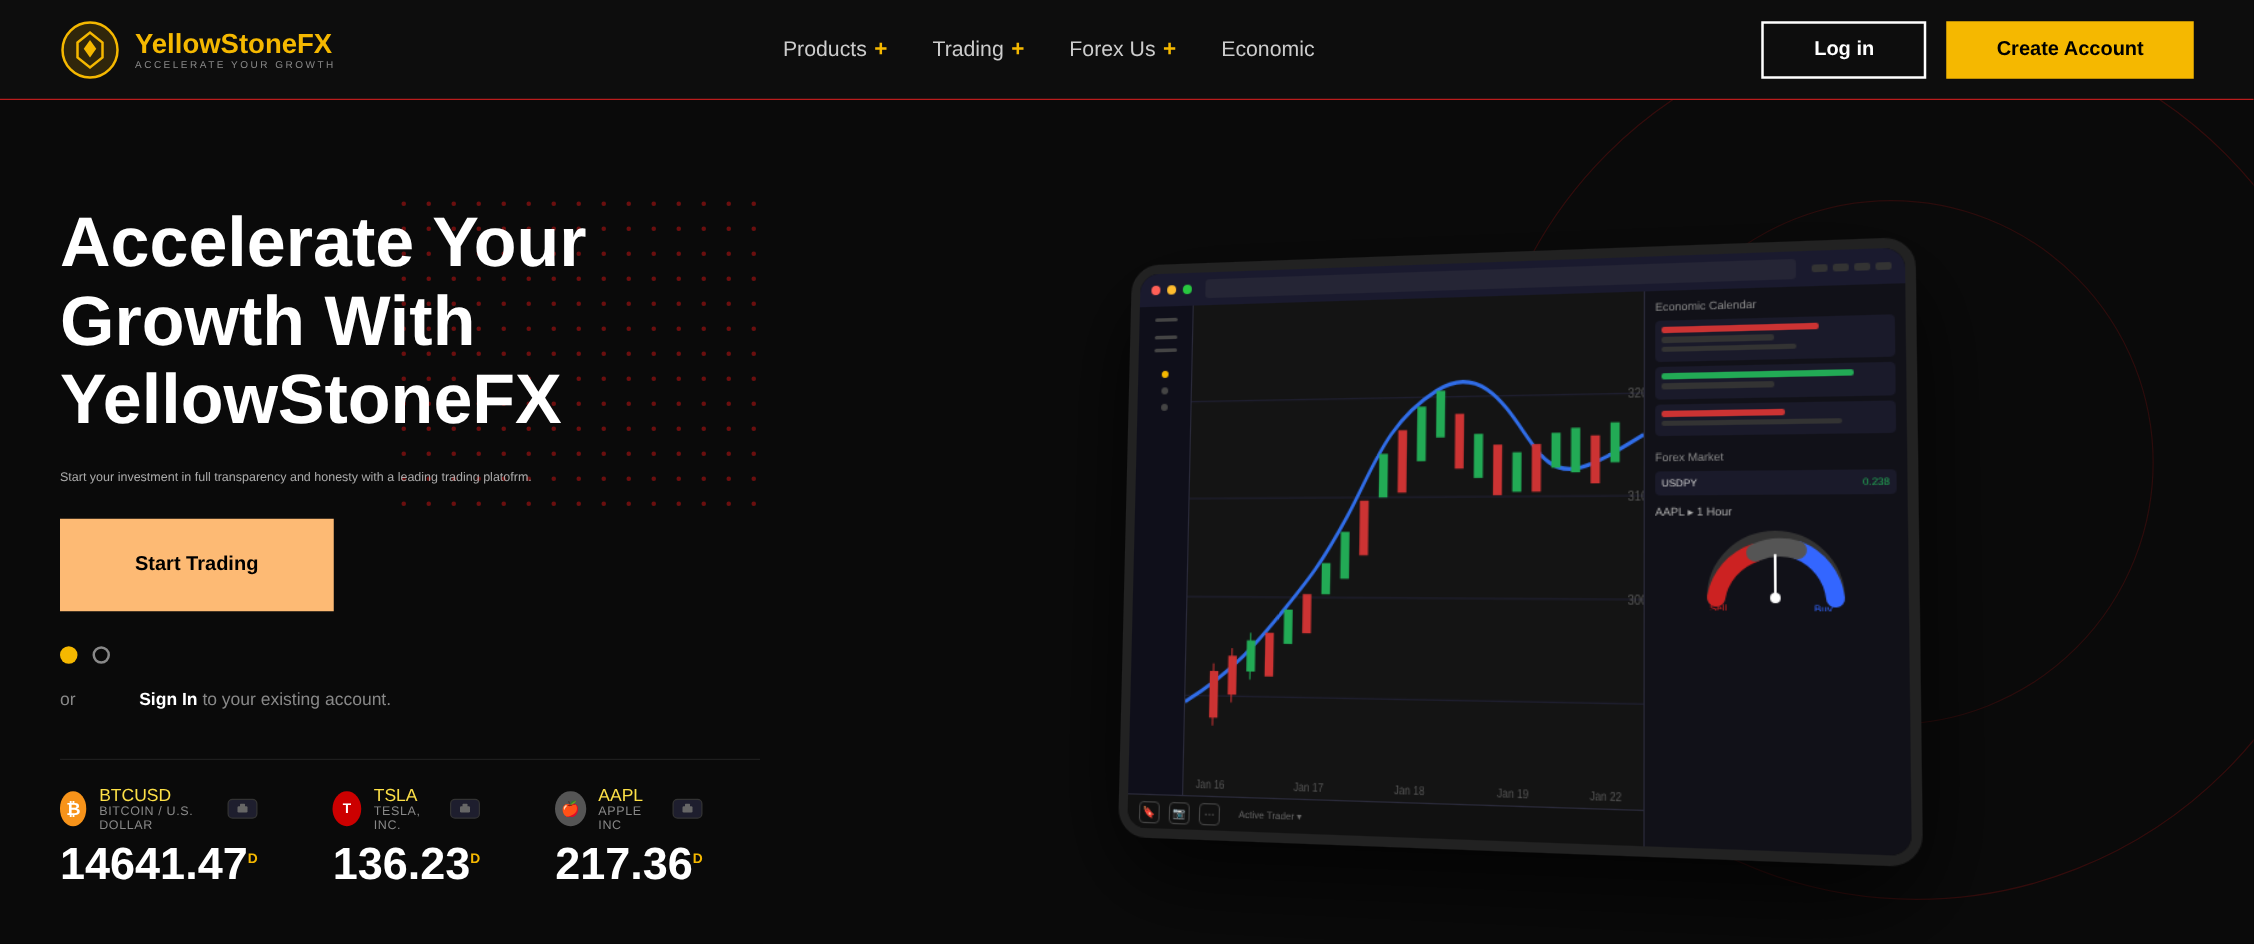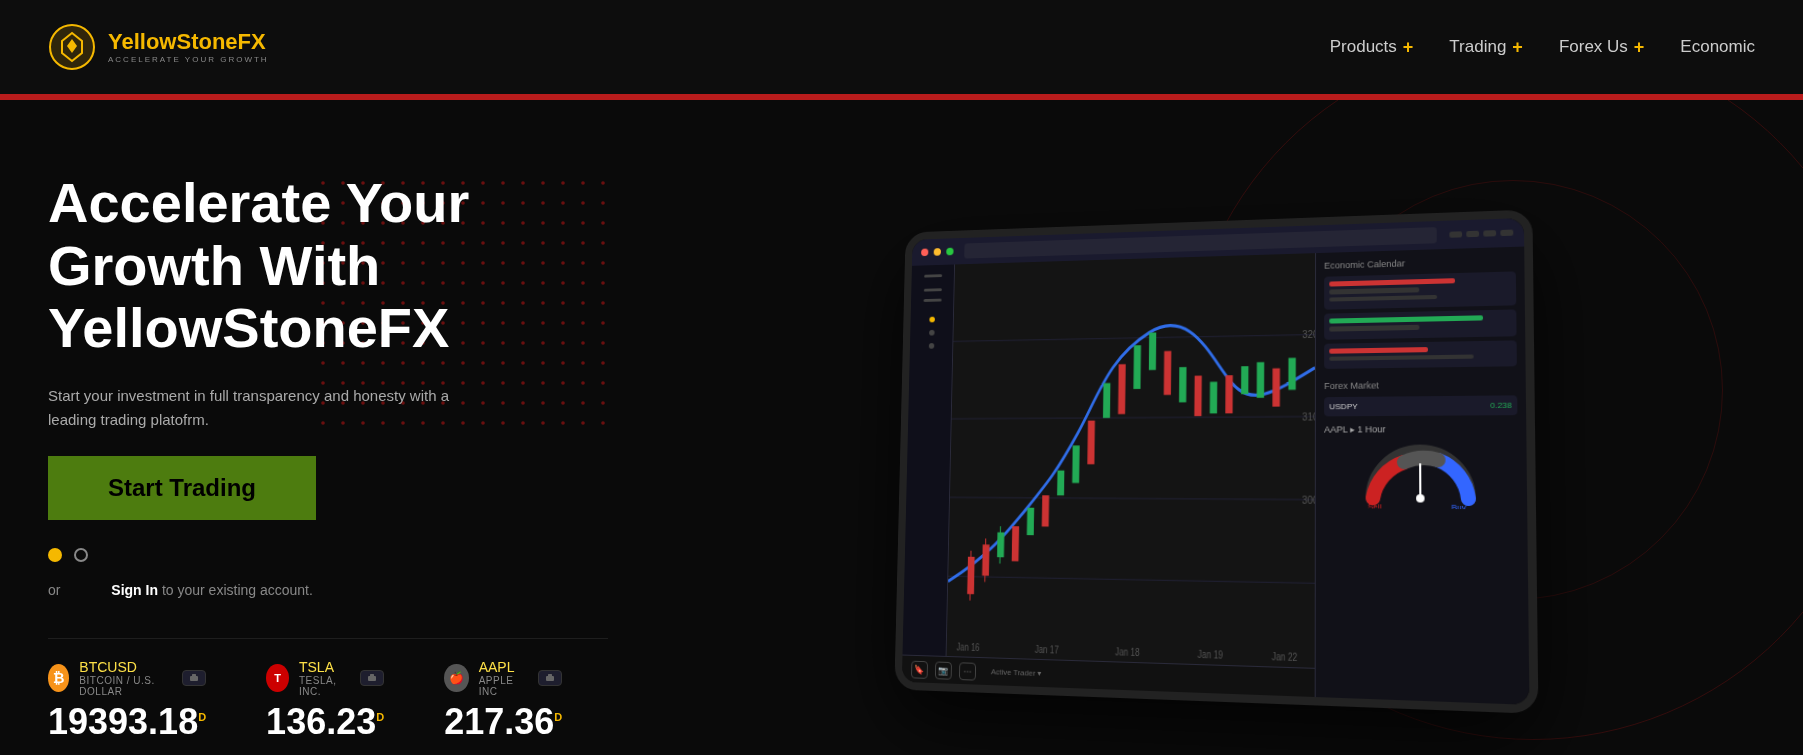--- a/index.html
+++ b/index.html
@@ -10,23 +10,23 @@
       min-height: 755px;
       overflow-x: hidden;
     }
 
     
     nav {
       display: flex;
       align-items: center;
       justify-content: space-between;
       padding: 0 48px;
-      height: 100px;
+      height: 80px;
       background: #0d0d0d;
-      border-bottom: 6px solid #b91c1c;
+      border-bottom: 1px solid #b91c1c;
       position: relative;
       z-index: 10;
     }
     .nav-logo {
       display: flex;
       align-items: center;
       gap: 12px;
       text-decoration: none;
     }
     .logo-icon {
@@ -137,32 +137,32 @@
       z-index: 2;
     }
     .hero-title {
       font-size: 56px;
       font-weight: 800;
       line-height: 1.12;
       color: #fff;
       margin-bottom: 24px;
     }
     .hero-subtitle {
-      font-size: 15px;
+      font-size: 10px;
       color: #aaa;
       line-height: 1.6;
       max-width: 440px;
       margin-bottom: 24px;
     }
     .btn-start {
-      background: #4d7c0f;
+      background: #fdba74;
       border: none;
       color: #000;
-      padding: 18px 60px;
-      font-size: 24px;
+      padding: 28px 60px;
+      font-size: 16px;
       font-weight: 700;
       cursor: pointer;
       display: inline-block;
       transition: background 0.2s;
     }
 
     .carousel-dots {
       display: flex;
       align-items: center;
       gap: 12px;
@@ -408,20 +408,24 @@
         <span class="nav-plus">+</span>
       </a>
     </li>
     <li>
       <a href="#">
         <span>Economic</span>
       </a>
     </li>
   </ul>
 
+  <div class="nav-actions">
+    <button class="btn-login">Log in</button>
+    <button class="btn-create">Create Account</button>
+  </div>
 </nav>
 
 <section class="hero">
 
   <svg class="dots-decoration" width="300" height="260" viewBox="0 0 300 260">
     <defs>
       <pattern id="dots" x="0" y="0" width="20" height="20" patternUnits="userSpaceOnUse">
         <circle cx="3" cy="3" r="1.8" fill="#cc1111" opacity="0.5"></circle>
       </pattern>
     </defs>
@@ -456,21 +460,21 @@
             <div class="ticker-full">BITCOIN / U.S. DOLLAR</div>
           </div>
           <div class="ticker-tv-badge">
             <svg width="10" height="10" viewBox="0 0 10 10">
                 <rect x="1" y="3" width="8" height="5" rx="1" fill="#666"></rect>
                 <rect x="3" y="1" width="4" height="3" rx="0.5" fill="#666"></rect>
               </svg>
           </div>
         </div>
         <div class="ticker-price">
-          <span>19393.18</span><sup class="ticker-d">D</sup>
+          <span>14641.47</span><sup class="ticker-d">D</sup>
         </div>
       </div>
 
       <div class="ticker-item">
         <div class="ticker-header">
           <div class="ticker-icon ticker-icon-tsla">T</div>
           <div>
             <div class="ticker-name">TSLA</div>
             <div class="ticker-full">TESLA, INC.</div>
           </div>

